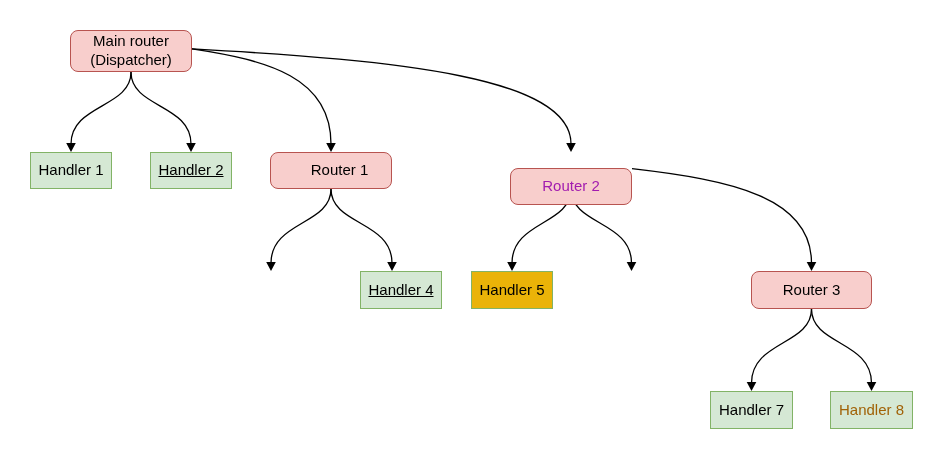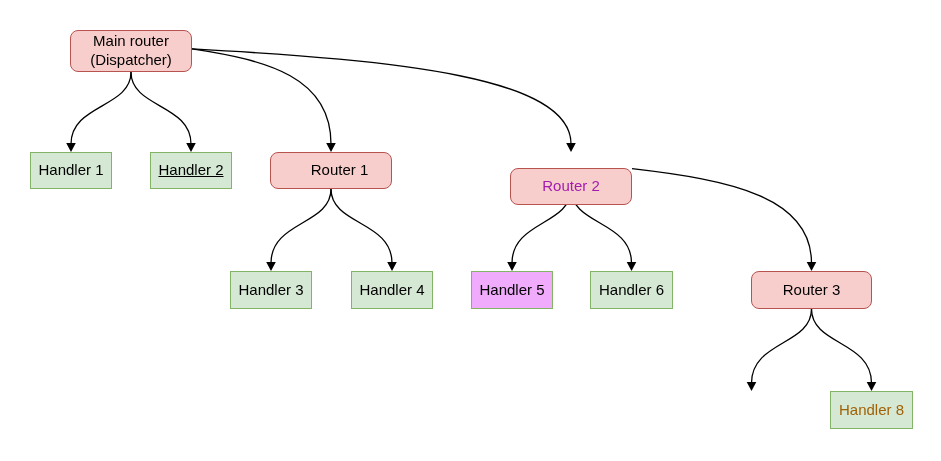--- a/index.html
+++ b/index.html
@@ -87,31 +87,28 @@
     </div>
     <div class="node handler" style="left: 150px; top: 152px; width: 82px; height: 37px; background: rgb(213, 232, 212); border-color: rgb(130, 179, 102); color: rgb(0, 0, 0); text-decoration: underline;">
       <span class="lbl">Handler 2</span>
     </div>
     <div class="node router" style="left: 270px; top: 152px; width: 122px; height: 37px; background: rgb(248, 206, 204); border-color: rgb(184, 84, 80); color: rgb(0, 0, 0); padding-left: 17px;">
       <span class="lbl">Router 1</span>
     </div>
     <div class="node router" style="left: 510px; top: 168px; width: 122px; height: 37px; background: rgb(248, 206, 204); border-color: rgb(184, 84, 80); color: #a21caf;">
       <span class="lbl">Router 2</span>
     </div>
-    <div class="node handler" style="left: 230px; top: 271px; width: 82px; height: 38px; background: rgb(213, 232, 212); border-color: rgb(130, 179, 102); color: rgb(0, 0, 0);">
-      <span class="lbl">Handler 3</span>
-    </div>
-    <div class="node handler" style="left: 351px; top: 271px; width: 82px; height: 38px; background: rgb(213, 232, 212); border-color: rgb(130, 179, 102); color: rgb(0, 0, 0);">
+    <div class="node handler" style="left: 360px; top: 271px; width: 82px; height: 38px; background: rgb(213, 232, 212); border-color: rgb(130, 179, 102); color: rgb(0, 0, 0); text-decoration: underline;">
       <span class="lbl">Handler 4</span>
     </div>
-    <div class="node handler" style="left: 471px; top: 271px; width: 82px; height: 38px; background: #f0abfc; border-color: rgb(130, 179, 102); color: rgb(0, 0, 0);">
+    <div class="node handler" style="left: 471px; top: 271px; width: 82px; height: 38px; background: #eab308; border-color: rgb(130, 179, 102); color: rgb(0, 0, 0);">
       <span class="lbl">Handler 5</span>
-    </div>
-    <div class="node handler" style="left: 590px; top: 271px; width: 83px; height: 38px; background: rgb(213, 232, 212); border-color: rgb(130, 179, 102); color: rgb(0, 0, 0);">
-      <span class="lbl">Handler 6</span>
     </div>
     <div class="node router" style="left: 751px; top: 271px; width: 121px; height: 38px; background: rgb(248, 206, 204); border-color: rgb(184, 84, 80); color: rgb(0, 0, 0); justify-content: center;">
       <span class="lbl">Router 3</span>
+    </div>
+    <div class="node handler" style="left: 710px; top: 391px; width: 83px; height: 38px; background: rgb(213, 232, 212); border-color: rgb(130, 179, 102); color: rgb(0, 0, 0);">
+      <span class="lbl">Handler 7</span>
     </div>
     <div class="node handler" style="left: 830px; top: 391px; width: 83px; height: 38px; background: rgb(213, 232, 212); border-color: rgb(130, 179, 102); color: #a16207;">
       <span class="lbl">Handler 8</span>
     </div>
   </div>
 
 </body></html>

